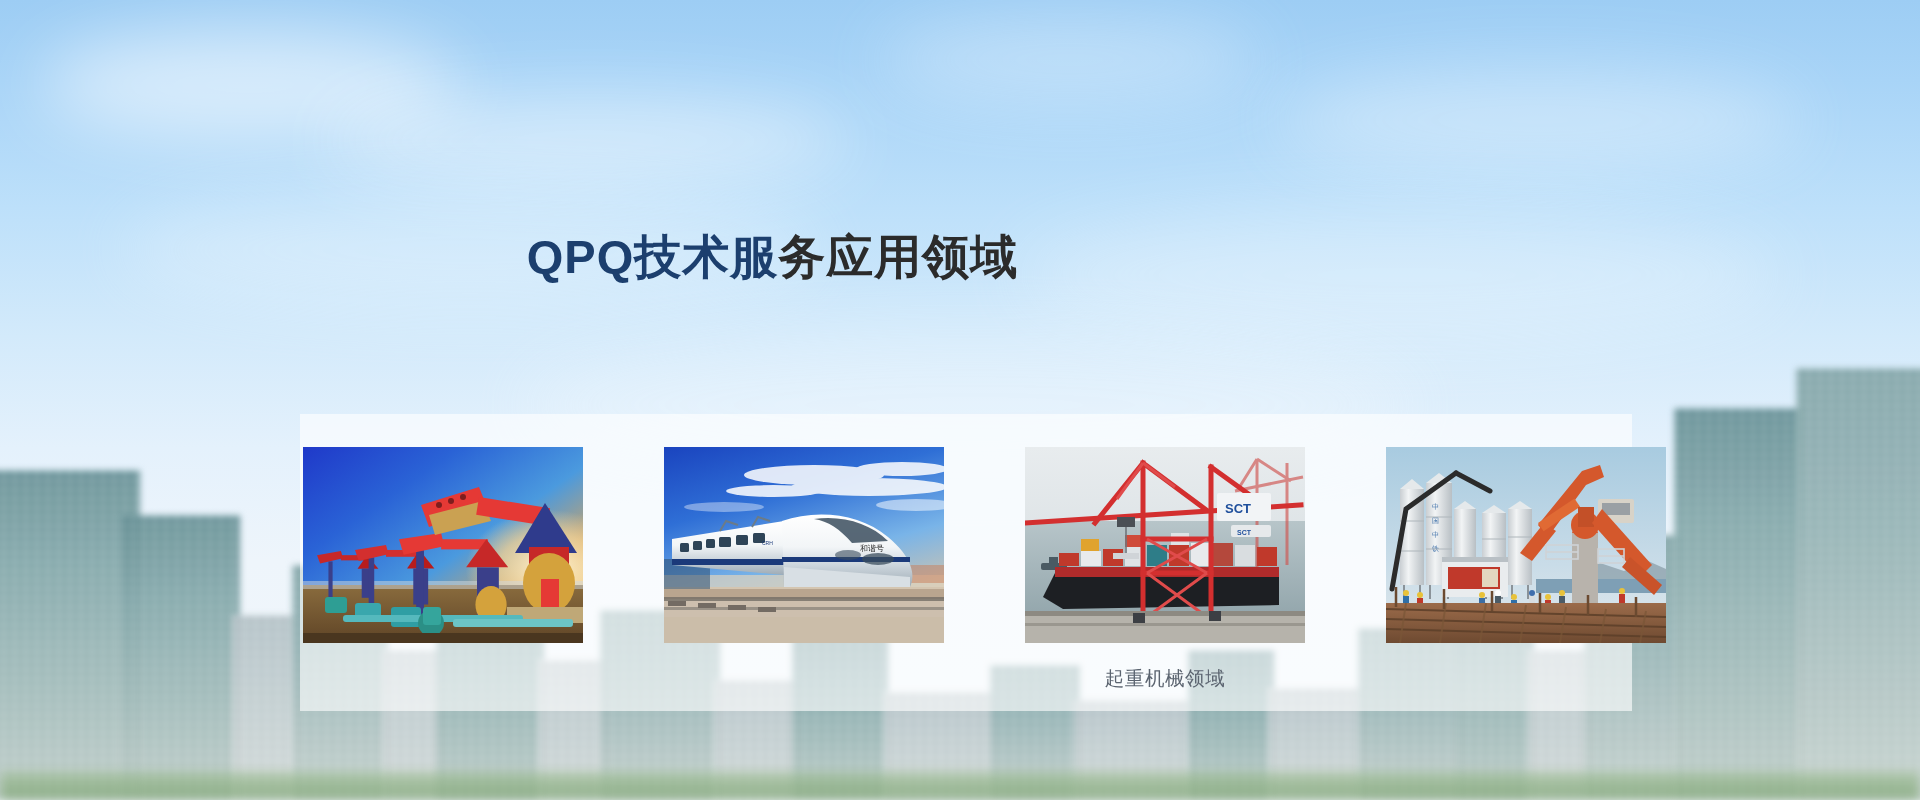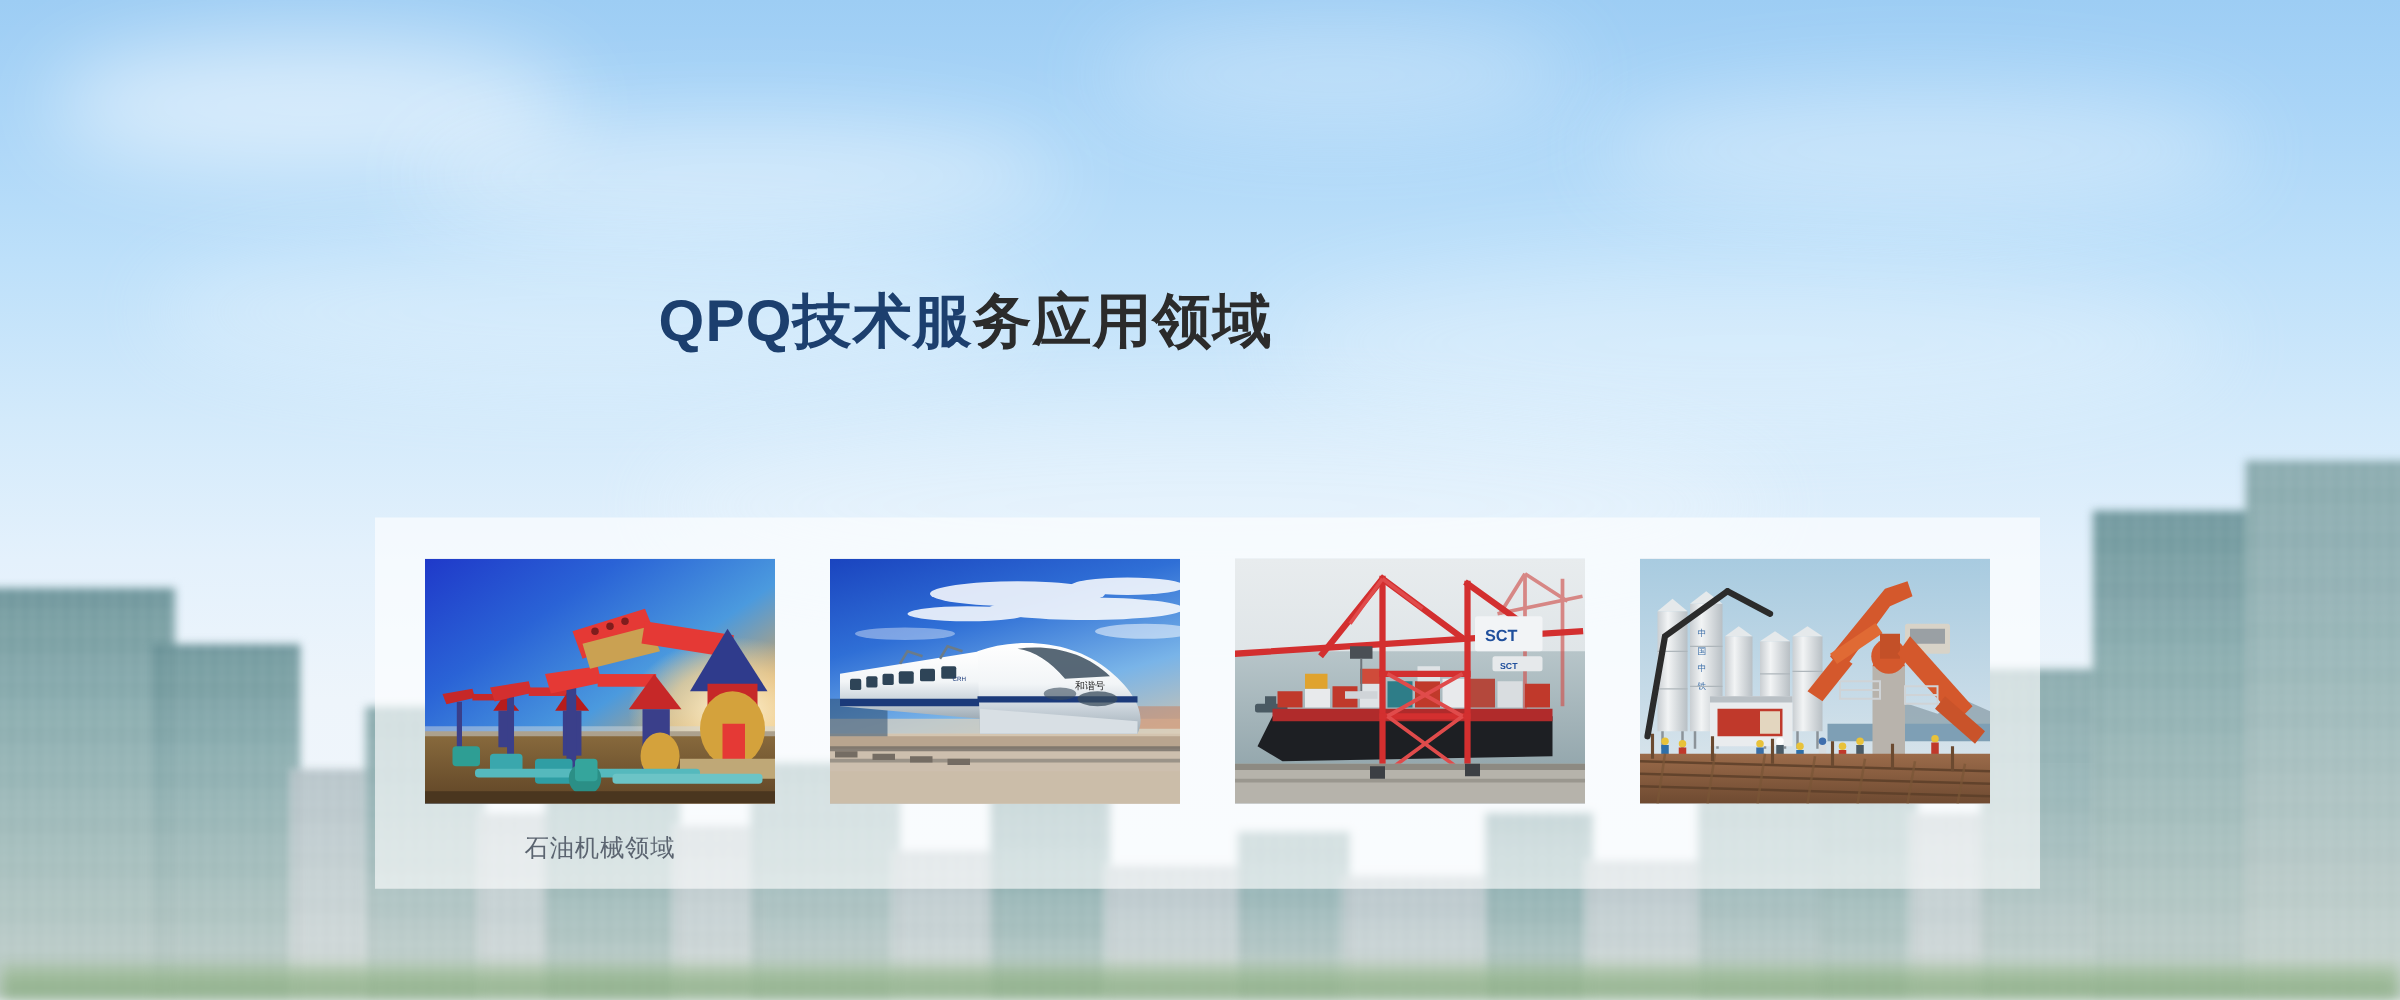--- a/index.html
+++ b/index.html
@@ -110,21 +110,21 @@
     width: 1332px;
     height: 297px;
     background: rgba(255,255,255,0.62);
     display: flex;
     justify-content: center;
     align-items: flex-start;
     gap: 44px;
     padding-top: 33px;
   }
 
-  .card { width: 280px; }
+  .card { width: 280px; margin-left: 37px; }
   .card-thumb {
     width: 280px;
     height: 196px;
     overflow: hidden;
     position: relative;
     background: #cfd8de;
   }
   .card-thumb svg { display: block; width: 280px; height: 196px; }
   .card-caption {
     margin-top: 22px;
@@ -255,21 +255,20 @@
             <rect x="52" y="156" width="26" height="18" rx="3" fill="#3aa7ad"></rect>
             <rect x="88" y="160" width="30" height="20" rx="3" fill="#2f9ea4"></rect>
             <rect x="40" y="168" width="180" height="7" rx="3" fill="#55b9bd"></rect>
             <circle cx="128" cy="176" r="13" fill="#2b8f86"></circle>
             <rect x="120" y="160" width="18" height="18" rx="3" fill="#35a59c"></rect>
             <rect x="150" y="172" width="120" height="8" rx="3" fill="#6cc4c6"></rect>
           </g>
           <rect y="186" width="280" height="10" fill="#4a361f"></rect>
         </svg>
       </div>
-      <div class="card-caption">石油机械领域</div>
     </div>
 
     <div class="card">
       <div class="card-thumb">
         <svg viewBox="0 0 280 196" preserveAspectRatio="xMidYMid slice">
           <defs>
             <linearGradient id="trsky" x1="0" y1="0" x2="0.4" y2="1">
               <stop offset="0%" stop-color="#1a44bf"></stop>
               <stop offset="35%" stop-color="#2f6fd6"></stop>
               <stop offset="68%" stop-color="#79b4e8"></stop>
@@ -414,20 +413,21 @@
 
           <rect y="164" width="280" height="32" fill="#b6b3ab"></rect>
           <rect y="164" width="280" height="5" fill="#8d8a82"></rect>
           <rect x="0" y="176" width="280" height="3" fill="#9a978f"></rect>
           <g fill="#3c3f44">
             <rect x="108" y="166" width="12" height="10"></rect>
             <rect x="184" y="164" width="12" height="10"></rect>
           </g>
         </svg>
       </div>
+      <div class="card-caption">起重机械领域</div>
     </div>
 
     <div class="card">
       <div class="card-thumb">
         <svg viewBox="0 0 280 196" preserveAspectRatio="xMidYMid slice">
           <defs>
             <linearGradient id="psky" x1="0" y1="0" x2="0" y2="1">
               <stop offset="0%" stop-color="#a8cbe0"></stop>
               <stop offset="60%" stop-color="#c9dce8"></stop>
               <stop offset="100%" stop-color="#e2e9ec"></stop>

